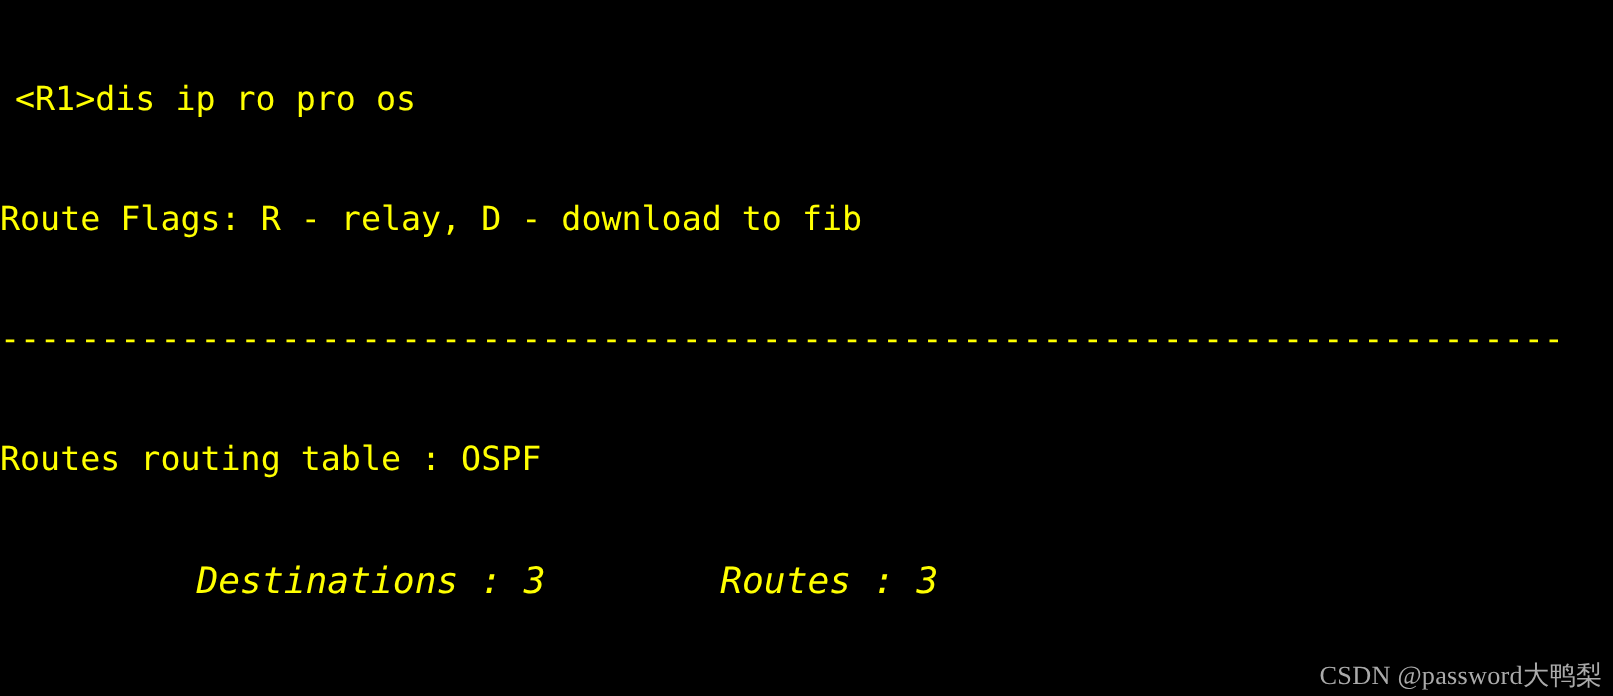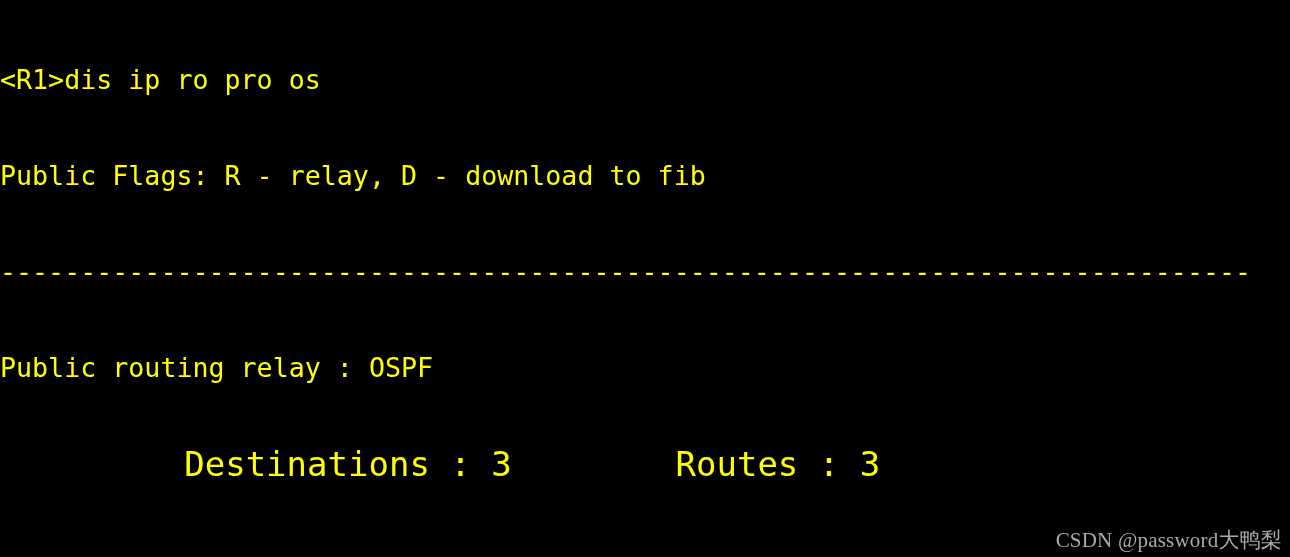--- a/index.html
+++ b/index.html
@@ -53,25 +53,25 @@
     line-height: 26px;
     letter-spacing: 0.2px;
     white-space: pre;
     opacity: 0.92;
   }
 </style>
 </head>
 <body>
 
 <div id="terminal" style="font-size: 26.6587px;">
-  <div class="line" style="font-size: 26.6587px;">&lt;R1&gt;dis ip ro pro os</div>
-  <div class="line" style="font-size: 26.6587px;">Public Flags: R - relay, D - download to fib</div>
+  <div class="line" style="font-size: 26.6587px; padding-left: 12px;">&lt;R1&gt;dis ip ro pro os</div>
+  <div class="line" style="font-size: 26.6587px;">Route Flags: R - relay, D - download to fib</div>
   <div class="line" style="font-size: 26.6587px;">------------------------------------------------------------------------------</div>
-  <div class="line" style="font-size: 26.6587px;">Public routing relay : OSPF</div>
-  <div class="line" style="font-size: 34px;">         Destinations : 3        Routes : 3</div>
+  <div class="line" style="font-size: 26.6587px;">Routes routing table : OSPF</div>
+  <div class="line" style="font-size: 29px; font-style: italic;">         Destinations : 3        Routes : 3</div>
   <div class="line blank" style="font-size: 26.6587px;"></div>
   
   
   
   
   
   
   
   
   

